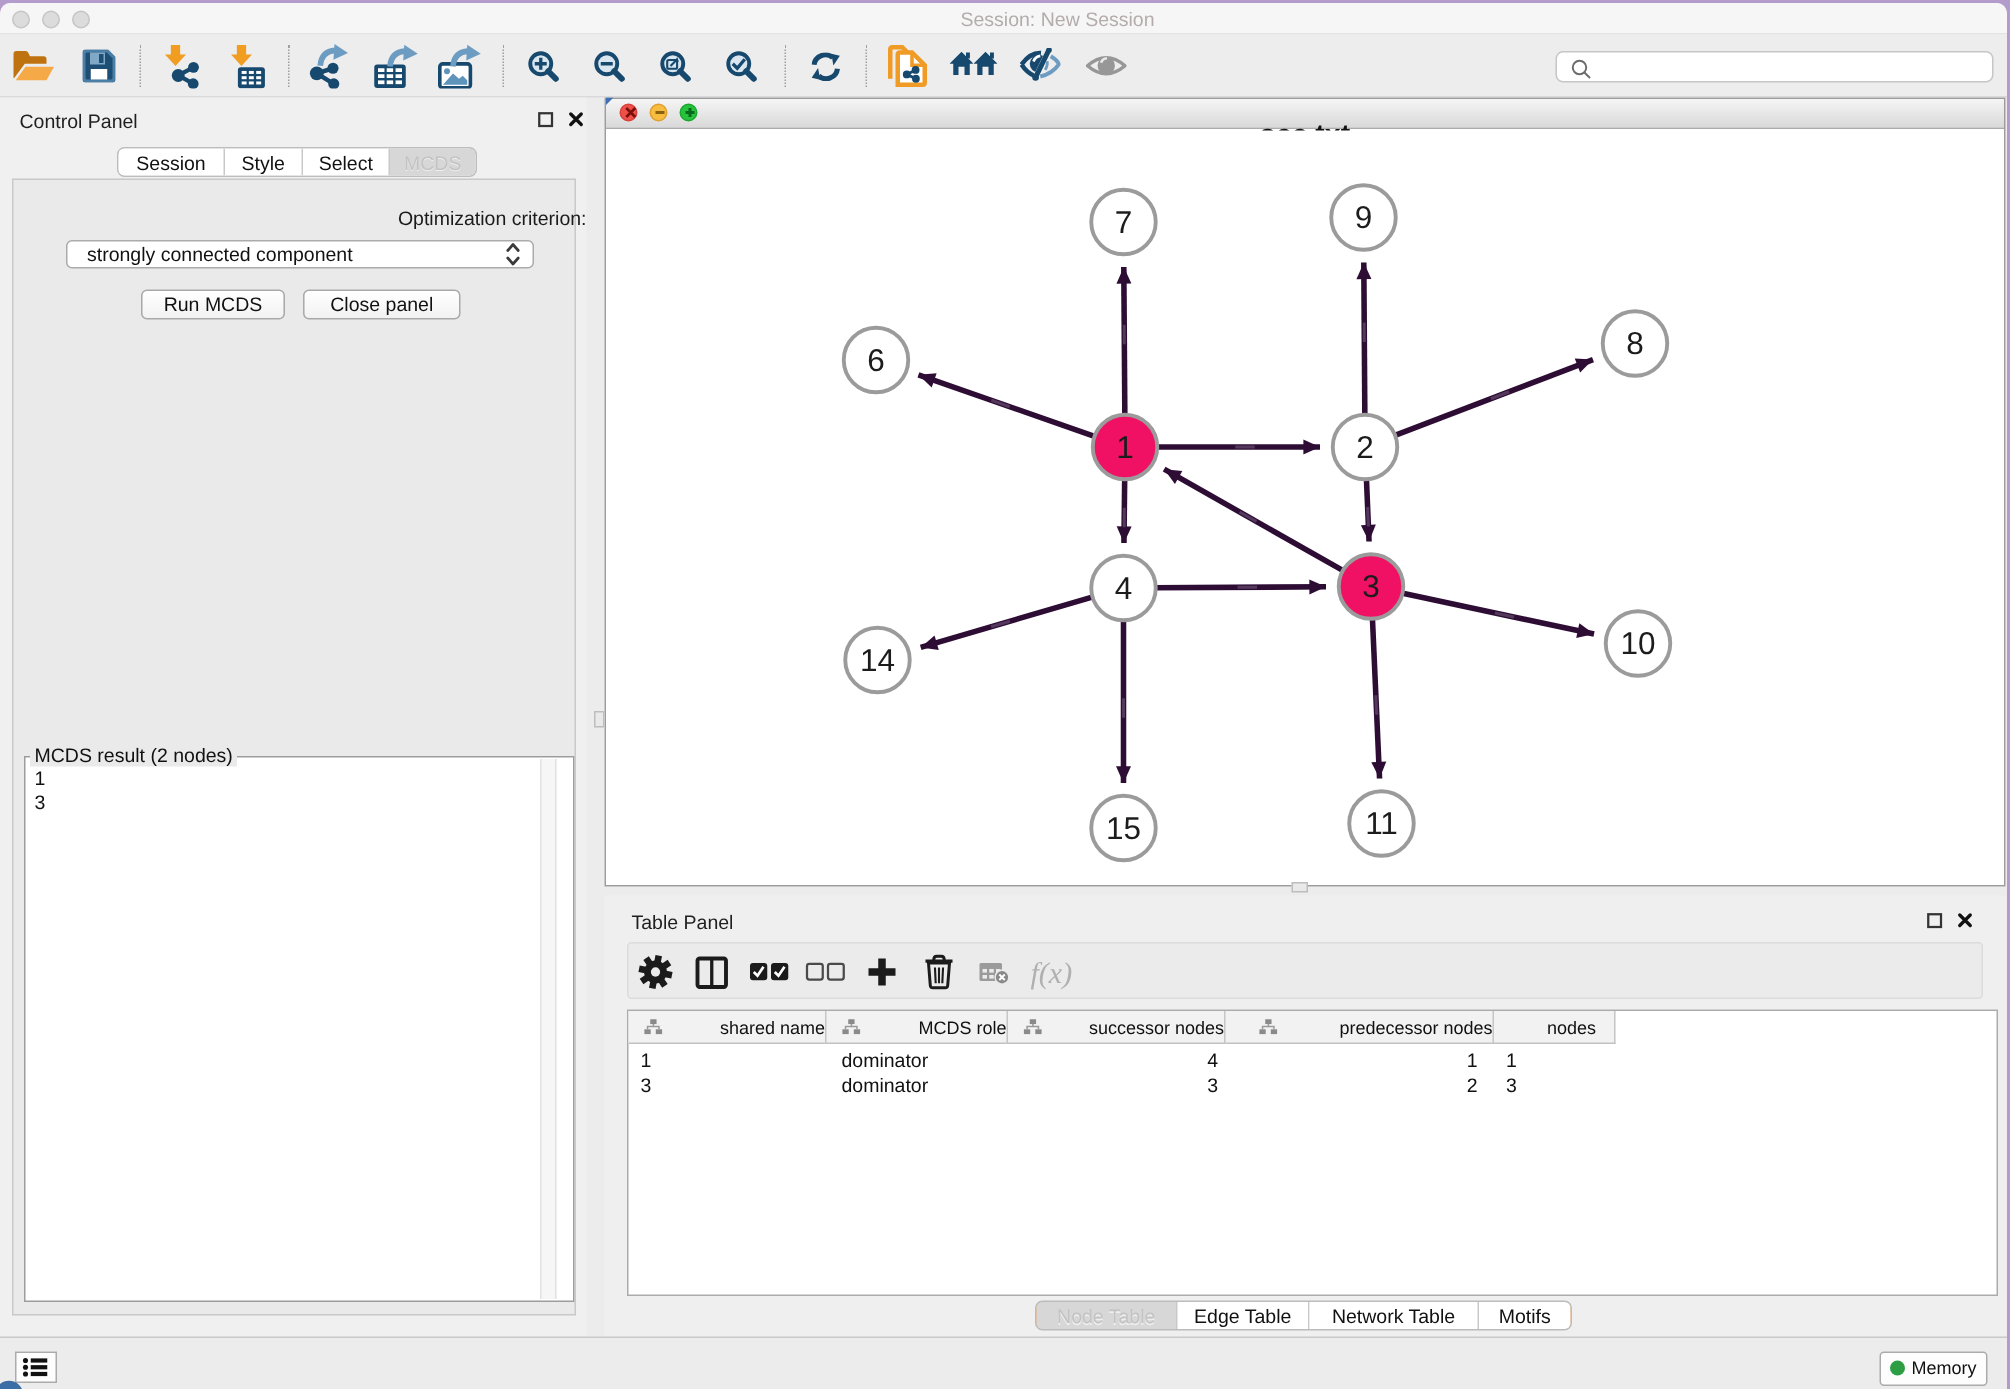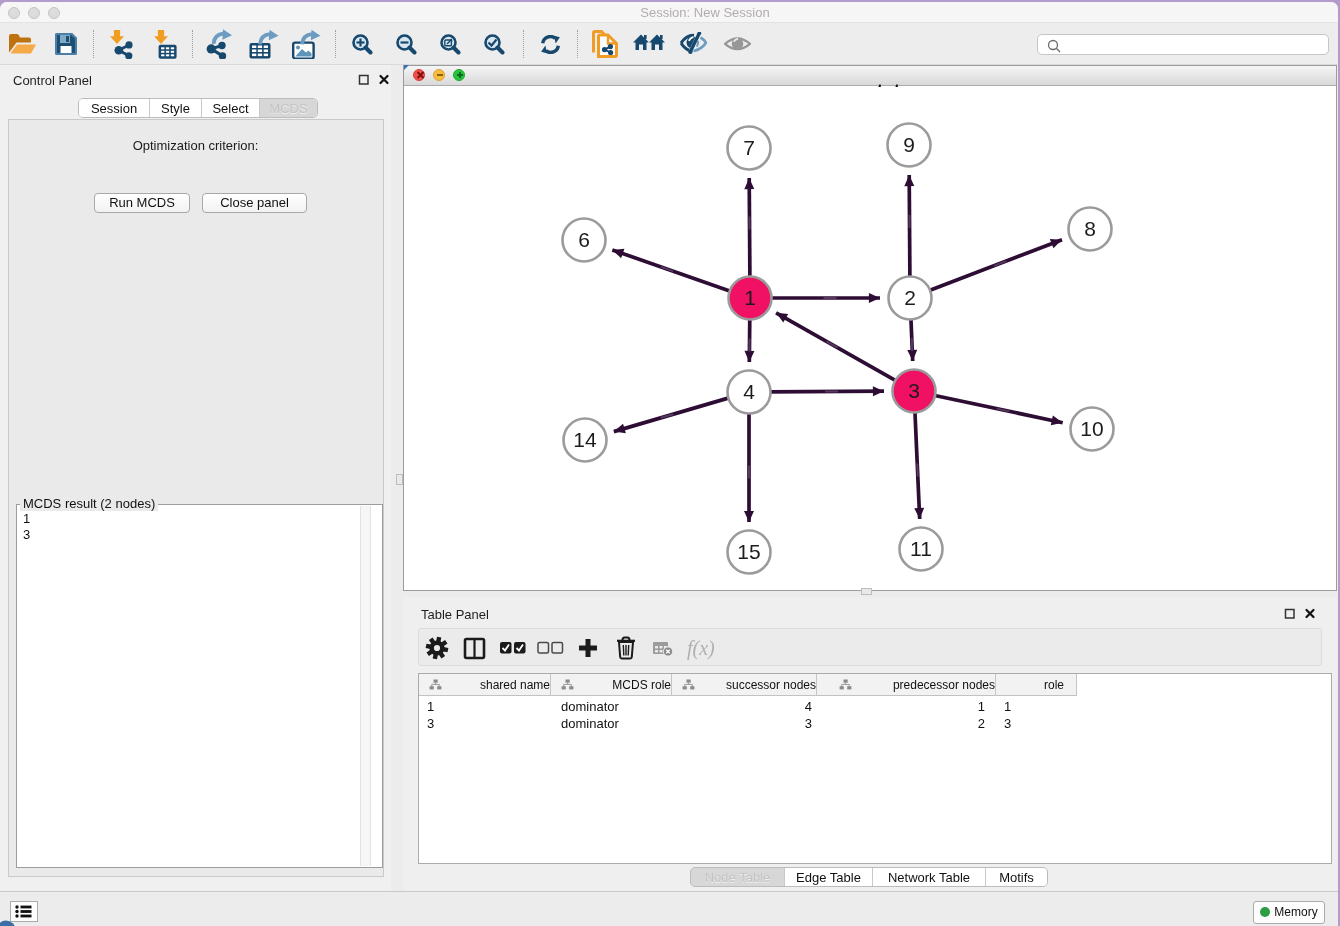--- a/index.html
+++ b/index.html
@@ -16,21 +16,21 @@
 #searchbox { position:absolute; left:1037px; top:11px; width:292px; height:21px; background:#fff; border:1px solid #c6c6c6; border-radius:5px; }
 
 
 #cpanel { position:absolute; left:0; top:63px; width:391px; height:826px; background:#f0f0f0; }
 #cpanel-title { position:absolute; left:13px; top:8px; font-size:13px; color:#1f1f1f;text-align:center; }
 #cp-tabs { position:absolute; left:78px; top:33px; height:20px; display:flex; border:1px solid #bcbcbc; border-radius:5px; overflow:hidden; background:#fff; }
 .tab { font-size:13px; color:#111; text-align:center; border-right:1px solid #c9c9c9; background:#fff; line-height:19px; }
 .tab:last-child { border-right:none; }
 .tab.sel { background:#d7d7d7; color:#c3c3c3; text-shadow:0 1px 0 #efefef; }
 #cp-content { position:absolute; left:8px; top:54px; width:376px; height:758px; background:#eaeaea; border:1px solid #c9c9c9; }
-#opt-label { position:absolute; left:0; top:73px; width:100%; text-align:center; font-size:13px; color:#1b1b1b; }
+#opt-label { position:absolute; left:0; top:73px; width:100%; text-align:right; font-size:13px; color:#1b1b1b; }
 #cp-select { position:absolute; left:44px; top:95px; width:312px; height:19px; background:#fff; border:1px solid #ababab; border-radius:4px; font-size:13px; color:#111; line-height:17px; padding-left:13px; }
 .btn { position:absolute; top:128px; height:20px; background:linear-gradient(#ffffff,#f2f2f2); border:1px solid #a9a9a9; border-radius:4px; font-size:13px; color:#111; text-align:center; line-height:18px; }
 #fieldset { position:absolute; left:16px; top:439px; width:367px; height:364px; border:1px solid #9d9d9d; background:#fff; }
 #fieldset-legend { position:absolute; left:20px; top:431px; font-size:13px; color:#111; background:#eaeaea; padding:0 3px; }
 #mcds-lines { position:absolute; left:23px; top:446px; font-size:13px; color:#111; line-height:16px; }
 #fs-scroll { position:absolute; left:360px; top:441px; width:11px; height:360px; background:#f6f6f6; border-left:1px solid #e2e2e2; border-right:1px solid #e2e2e2; }
 
 
 #netwin { position:absolute; left:403px; top:63px; width:934px; height:526px; border:1px solid #9c9c9c; background:#fff; }
 #net-titlebar { position:absolute; left:0; top:0; width:100%; height:20px; background:linear-gradient(#f5f5f5,#d9d9d9); border-bottom:1px solid #ababab; }
@@ -231,20 +231,26 @@
       <path d="M23.5,3 L30.5,10 M30.5,3 L23.5,10" stroke="#111" stroke-width="2.2" stroke-linecap="round"></path>
     </svg>
     <div id="cp-tabs">
       <div class="tab" style="width:71px;">Session</div>
       <div class="tab" style="width:52px;">Style</div>
       <div class="tab" style="width:58px;">Select</div>
       <div class="tab sel" style="width:57px;">MCDS</div>
     </div>
     <div id="cp-content"></div>
     <div id="opt-label">Optimization criterion:</div>
+    <div id="cp-select">strongly connected component
+      <svg width="12" height="17" style="position:absolute;right:7px;top:0px;">
+        <path d="M2.5,6 L6,2 L9.5,6" fill="none" stroke="#3a3a3a" stroke-width="1.8" stroke-linecap="round" stroke-linejoin="round"></path>
+        <path d="M2.5,11 L6,15 L9.5,11" fill="none" stroke="#3a3a3a" stroke-width="1.8" stroke-linecap="round" stroke-linejoin="round"></path>
+      </svg>
+    </div>
     <div class="btn" style="left:94px; width:96px;">Run MCDS</div>
     <div class="btn" style="left:202px; width:105px;">Close panel</div>
     <div id="fieldset"></div>
     <div id="fieldset-legend">MCDS result (2 nodes)</div>
     <div id="fs-scroll"></div>
     <div id="mcds-lines">1<br>3</div>
   </div>
 
   <div id="netwin">
     <div id="net-titlebar">
@@ -409,21 +415,21 @@
           <svg style="position:absolute;left:420px;top:5px;" width="13" height="12" viewBox="0 0 13 12">
             <g fill="#8a8a8a">
               <rect x="4.5" y="0.5" width="4.2" height="3.2"></rect>
               <rect x="0.6" y="7.2" width="4.2" height="3.2"></rect>
               <rect x="8.2" y="7.2" width="4.2" height="3.2"></rect>
             </g>
             <g stroke="#9a9a9a" stroke-width="1" fill="none">
               <path d="M6.6,3.7 L6.6,5.4 M2.7,7.2 L2.7,5.4 L10.3,5.4 L10.3,7.2"></path>
             </g>
           </svg>
-          <div class="th" style="left:577px; width:81px; padding-right:12px;">role</div>
+          <div class="th" style="left:577px; width:81px; padding-right:12px;">nodes</div>
         </div>
       <div id="tbody">
           <div class="trow" style="left:8px; top:24.0px;">1</div>
           <div class="trow" style="left:142px; top:24.0px;">dominator</div>
           <div class="trow" style="left:253px; top:24.0px; width:140px; text-align:right;">4</div>
           <div class="trow" style="left:398px; top:24.0px; width:168px; text-align:right;">1</div>
           <div class="trow" style="left:585px; top:24.0px;">1</div>
           <div class="trow" style="left:8px; top:40.5px;">3</div>
           <div class="trow" style="left:142px; top:40.5px;">dominator</div>
           <div class="trow" style="left:253px; top:40.5px; width:140px; text-align:right;">3</div>

